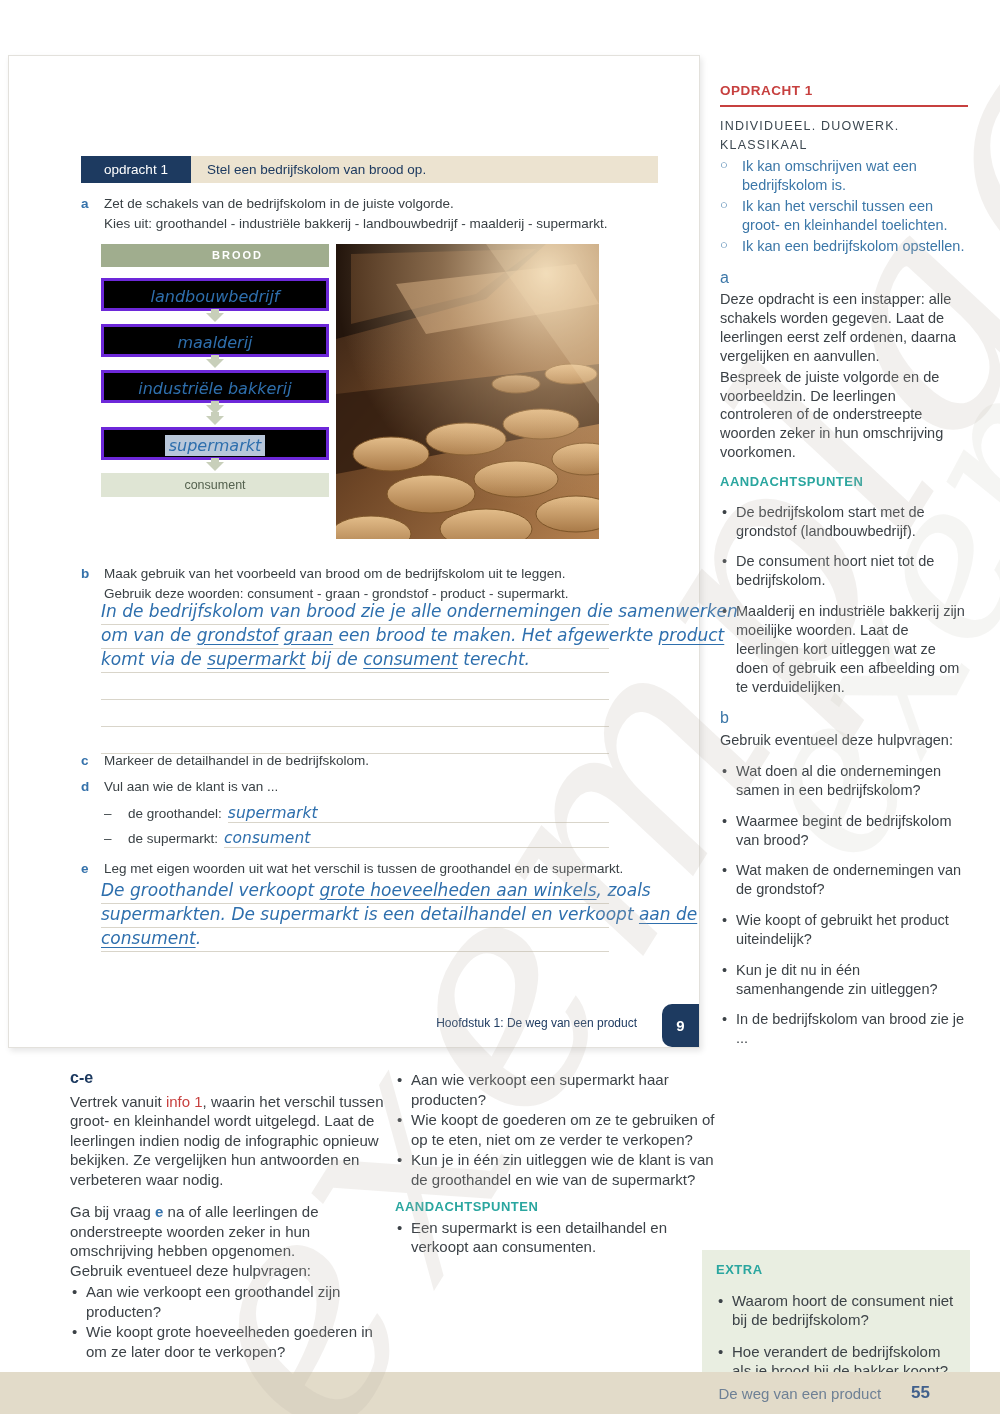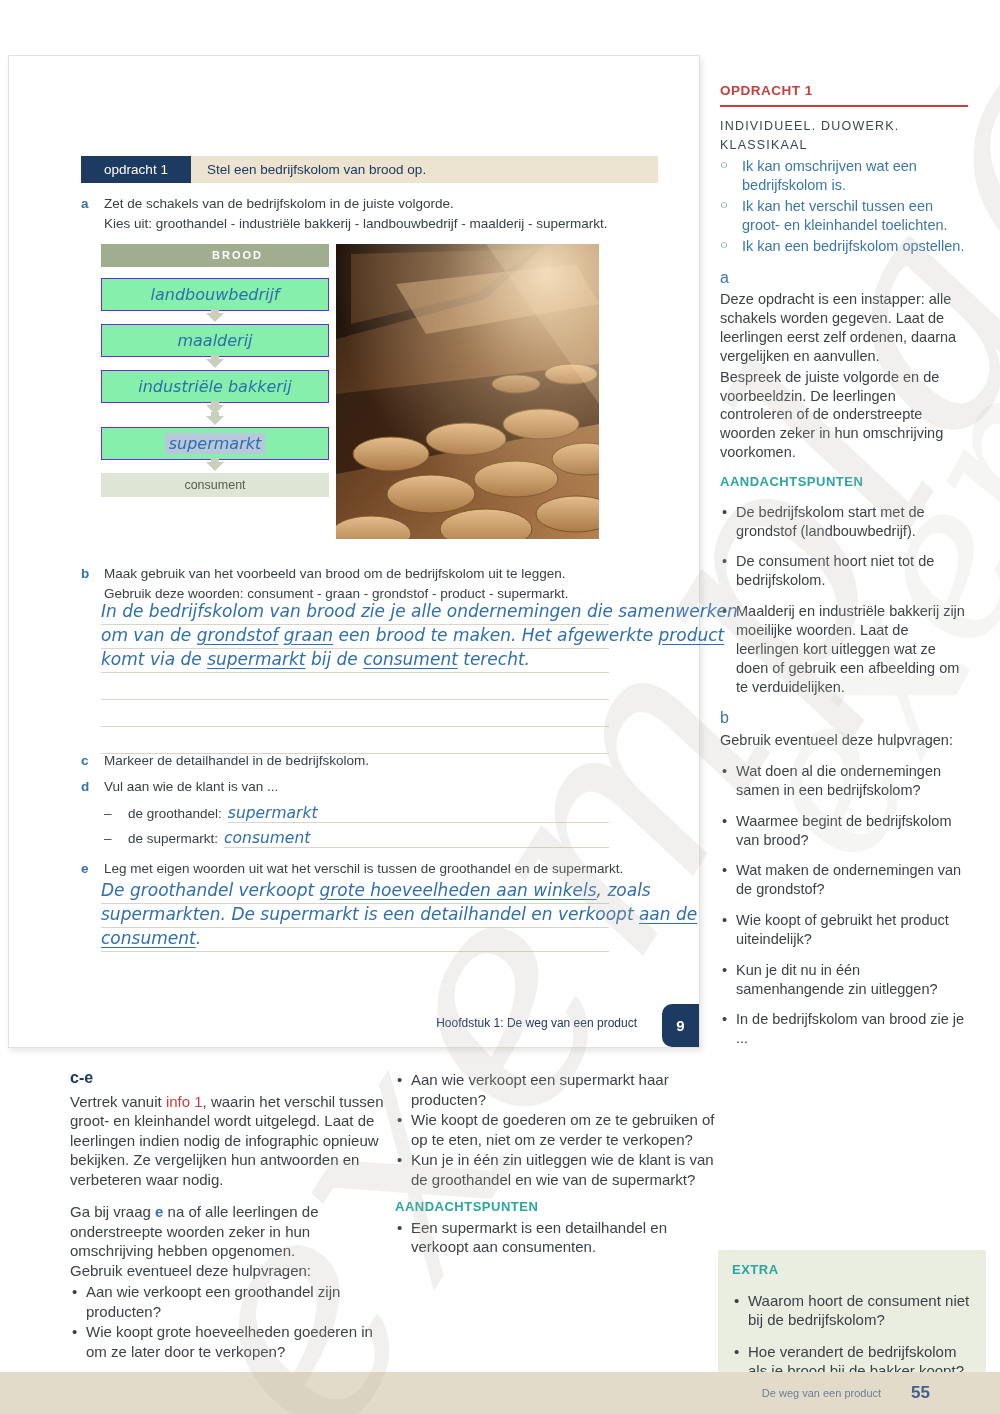--- a/index.html
+++ b/index.html
@@ -22,21 +22,21 @@
   .strip .badge { width:110px; background:#1d3a60; color:#fff; text-align:center; line-height:27px; }
   .strip .stitle { flex:1; background:#ece3d0; color:#1d3a60; line-height:27px; padding-left:16px; }
 
   .witem { position:absolute; left:72px; display:flex; font-size:13.5px; line-height:1.45; color:#3a4145; }
   .witem .ltr { width:23px; color:#3572ab; font-weight:bold; flex:0 0 23px; }
 
   
   .flow { position:absolute; left:92px; top:188px; width:228px; }
   .flow-head { height:23px; background:#a0ad8e; color:#fff; font-size:11px; font-weight:bold;
                letter-spacing:2px; text-align:center; line-height:23px; margin-bottom:11px;padding-left:45px; }
-  .fbox { height:33px; background:#86efac; border:1px solid #6d28d9; text-align:center; line-height:31px;
+  .fbox { height:33px; background:#000000; border:3px solid #6d28d9; text-align:center; line-height:31px;
           font-family:"DejaVu Sans", sans-serif; font-style:italic; font-size:16px; color:#2e6fad; }
   .fbox .hl { background:#b8c7da; padding:1px 4px; }
   .farrow { width:0; height:0; margin:2px auto; border-left:9px solid transparent; border-right:9px solid transparent;
             border-top:9px solid #c8cfba; position:relative; }
   .farrow::before { content:""; position:absolute; left:-4px; top:-13px; width:8px; height:5px; background:#c8cfba; }
   .fend { height:24px; background:#dfe5d4; color:#55624f; font-size:12.5px; text-align:center; line-height:24px; }
 
   
   .photo { position:absolute; left:327px; top:188px; width:263px; height:295px; }
 
@@ -78,28 +78,28 @@
   .bcol1 { left:70px; }
   .bcol2 { left:395px; width:322px; }
   .navy-head { color:#1d3a60; font-weight:bold; font-size:16px; margin-bottom:3px; }
   .bcol p { margin-bottom:0; }
   .gap { height:13px; }
   .red-inline { color:#c7403f; }
   .blue-b { color:#3572ab; font-weight:bold; }
   .bcol ul.dots li { margin-top:1px; }
   .bcol .teal-head { margin-top:10px; margin-bottom:2px; }
 
-  .extra-box { position:absolute; left:718px; top:1250px; width:268px; background:#e9eee1; padding:12px 14px 14px 14px;
+  .extra-box { position:absolute; left:702px; top:1250px; width:268px; background:#e9eee1; padding:12px 14px 14px 14px;
                font-size:15px; line-height:1.3; color:#3c4247; }
   .extra-box .teal-head { margin-top:0; margin-bottom:4px; }
 
   
   .footbar { position:absolute; left:0; top:1372px; width:1000px; height:42px; background:#e2dbc9;
              display:flex; align-items:center; justify-content:flex-end; padding-right:70px; }
-  .footbar .ft { color:#6e8095; font-size:11px; margin-right:30px; }
+  .footbar .ft { color:#6e8095; font-size:15px; margin-right:30px; }
   .footbar .fp { color:#41608c; font-size:17px; font-weight:bold; }
 </style>
 </head>
 <body>
 
 <div class="page">
 
   <div class="scan">
 
     <div class="strip">

